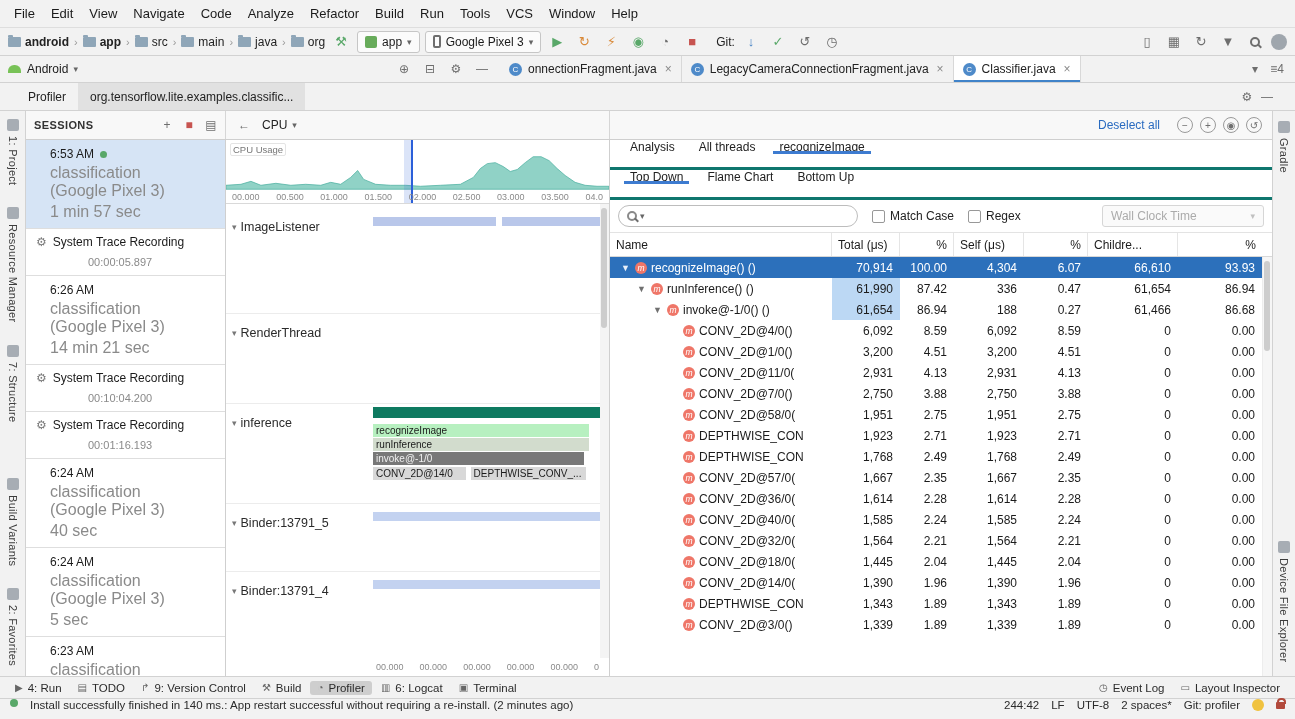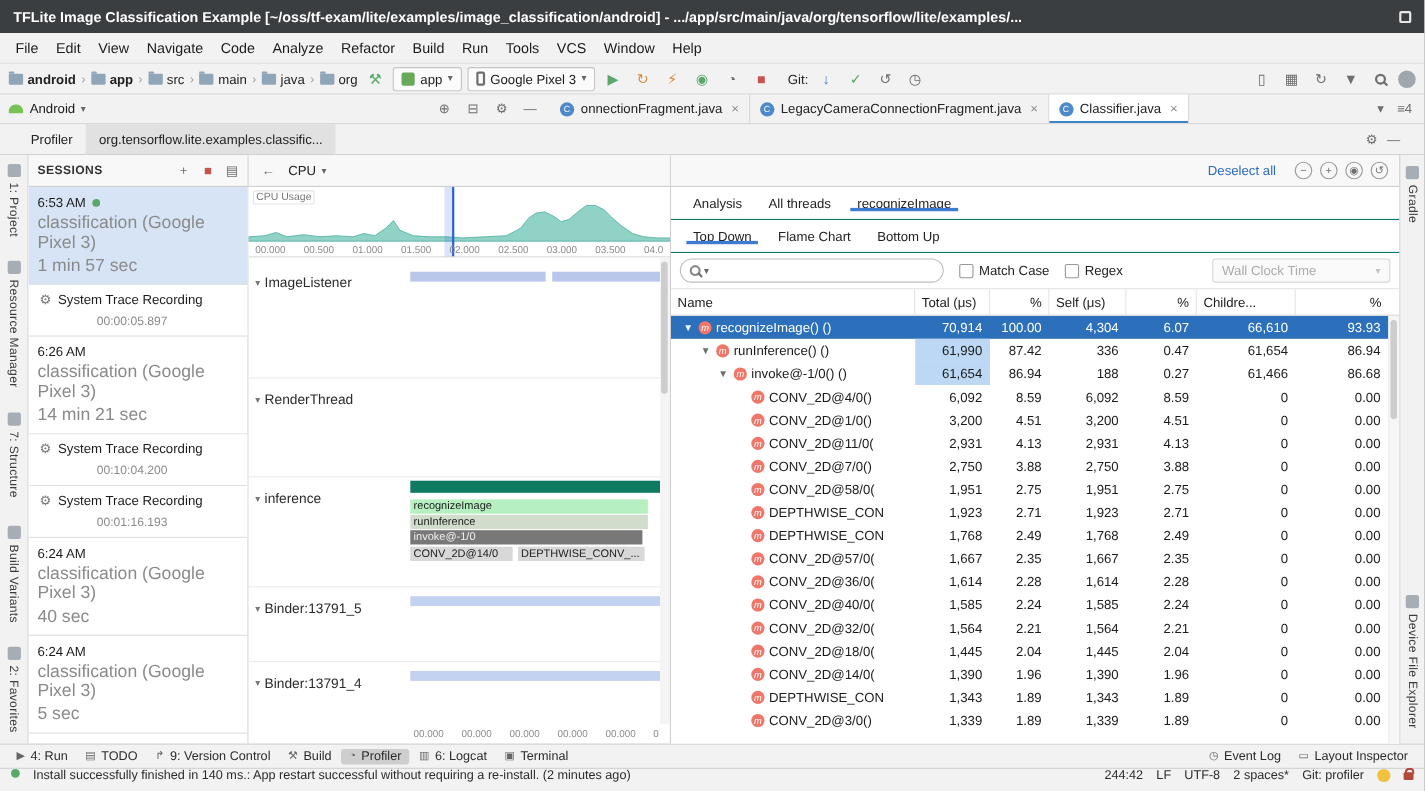--- a/index.html
+++ b/index.html
@@ -64,21 +64,21 @@
 .strip-sessions{width:200px;display:flex;align-items:center;padding:0 4px 0 8px;border-right:1px solid #d6d6d6;gap:2px}
 .sessh{font-size:11px;font-weight:bold;color:#333;letter-spacing:.4px}
 .strip-cpu{width:384px;display:flex;align-items:center;gap:8px;padding:0 8px;border-right:1px solid #d6d6d6}
 .cpusel{display:flex;align-items:center;gap:5px;color:#222}
 .strip-right{flex:1;display:flex;align-items:center;justify-content:flex-end;gap:7px;padding:0 10px}
 .deselect{color:#2a6bc0;margin-right:10px}
 .circ{width:16px;height:16px;border:1px solid #9a9a9a;border-radius:50%;display:inline-flex;align-items:center;justify-content:center;font-size:10px;color:#6e6e6e}
 .content{flex:1;display:flex;min-height:0}
 
 .sessions{width:200px;background:#fff;border-right:1px solid #cfcfcf;overflow:hidden}
-.sess{padding:7px 8px;border-bottom:1px solid #dedede}
+.sess{padding:7px 24px;border-bottom:1px solid #dedede}
 .sess.selected{background:#d6e4f5}
 .sess-time{display:flex;align-items:center;gap:6px;color:#1b1b1b}
 .livedot{width:7px;height:7px;border-radius:50%;background:#59a869;display:inline-block}
 .sess-sub{font-size:16px;color:#8a8a8a;margin-top:3px}
 .rec{padding:6px 8px 7px 10px;border-bottom:1px solid #dedede;background:#fff}
 .rec-row{display:flex;align-items:center;gap:6px;color:#1b1b1b}
 .gear{color:#7a7a7a;font-size:12px}
 .rec-dur{font-size:11px;color:#8a8a8a;margin-top:7px;margin-left:52px}
 
 .cpu{width:384px;background:#fff;border-right:1px solid #cfcfcf;display:flex;flex-direction:column;min-width:0}
@@ -108,21 +108,21 @@
 .chip-run{top:34px;left:0;width:95%;background:#d2dccd}
 .chip-inv{top:48px;left:0;width:93%;background:#787878;color:#f0f0f0}
 .chip-conv{top:63px;left:0;width:41%;background:#d8d8d8}
 .chip-dw{top:63px;left:43%;width:51%;background:#d8d8d8}
 .bbar{top:8px;left:0;right:0;height:9px;background:#c3d2f0}
 .vscroll{position:absolute;right:0;top:0;bottom:0;width:9px;background:#f4f4f4}
 .vthumb{position:absolute;top:4px;left:1px;width:6px;height:120px;background:#cdcdcd;border-radius:3px}
 .baxis{flex:0 0 18px;display:flex;align-items:center;justify-content:space-between;padding:0 10px 0 150px}
 
 .analysis{flex:1;background:#fff;display:flex;flex-direction:column;min-width:0;position:relative}
-.atabs{flex:0 0 30px;display:flex;align-items:center;border-bottom:1px solid #0f766e;padding-left:8px}
+.atabs{flex:0 0 30px;display:flex;align-items:flex-start;border-bottom:3px solid #0f766e;padding-left:8px}
 .atab{display:flex;align-items:center;padding:0 12px;color:#222;position:relative}
 .atab.active::after{content:'';position:absolute;left:6px;right:6px;bottom:0;height:3px;background:#3d7bd0}
 .filterrow{flex:0 0 33px;display:flex;align-items:center;gap:14px;padding:0 8px;border-bottom:1px solid #e3e3e3}
 .searchbox{width:240px;height:22px;border:1px solid #bdbdbd;border-radius:11px;background:#fff;display:flex;align-items:center;gap:3px;padding:0 8px}
 .searchbox .mag{border-color:#8a8a8a}
 .sinput{border:none;outline:none;flex:1;font-size:12px;font-family:inherit;background:transparent}
 .cb{display:flex;align-items:center;gap:5px;color:#222}
 .box{width:13px;height:13px;border:1px solid #989898;border-radius:2px;background:#fff}
 .clocksel{margin-left:auto;width:162px;height:22px;border:1px solid #d6d6d6;border-radius:3px;background:#fafafa;color:#ababab;display:flex;align-items:center;padding:0 8px;gap:6px}
 .clocksel .dd{margin-left:auto;color:#c0c0c0}
@@ -157,26 +157,20 @@
 .sitem{flex:0 0 auto}
 .emoji{width:12px;height:12px;border-radius:50%;background:#f0c23f;display:inline-block}
 .lockicon{width:9px;height:7px;background:#b24a3c;border-radius:1px;position:relative;display:inline-block;margin-top:3px}
 .lockicon::before{content:'';position:absolute;top:-4px;left:1px;width:5px;height:4px;border:2px solid #b24a3c;border-bottom:none;border-radius:4px 4px 0 0}
 </style>
 </head>
 <body>
 
 <div class="app">
 
-  <div class="titlebar">
-    <div class="title">TFLite Image Classification Example [~/oss/tf-exam/lite/examples/image_classification/android] - .../app/src/main/java/org/tensorflow/lite/examples/...</div>
-    <div class="winctl">
-      <span class="wbox"></span>
-    </div>
-  </div>
 
   <div class="menubar">
       <div class="mi">File</div>
       <div class="mi">Edit</div>
       <div class="mi">View</div>
       <div class="mi">Navigate</div>
       <div class="mi">Code</div>
       <div class="mi">Analyze</div>
       <div class="mi">Refactor</div>
       <div class="mi">Build</div>

